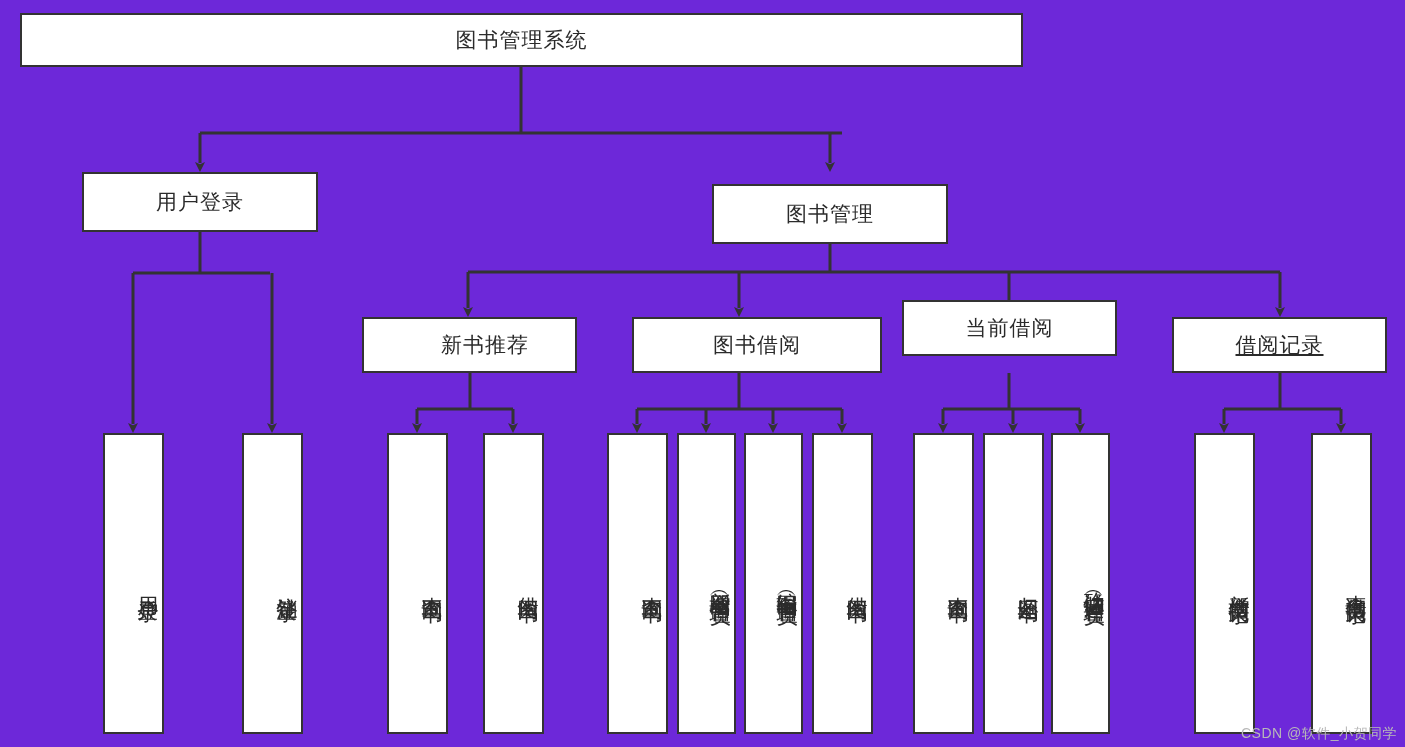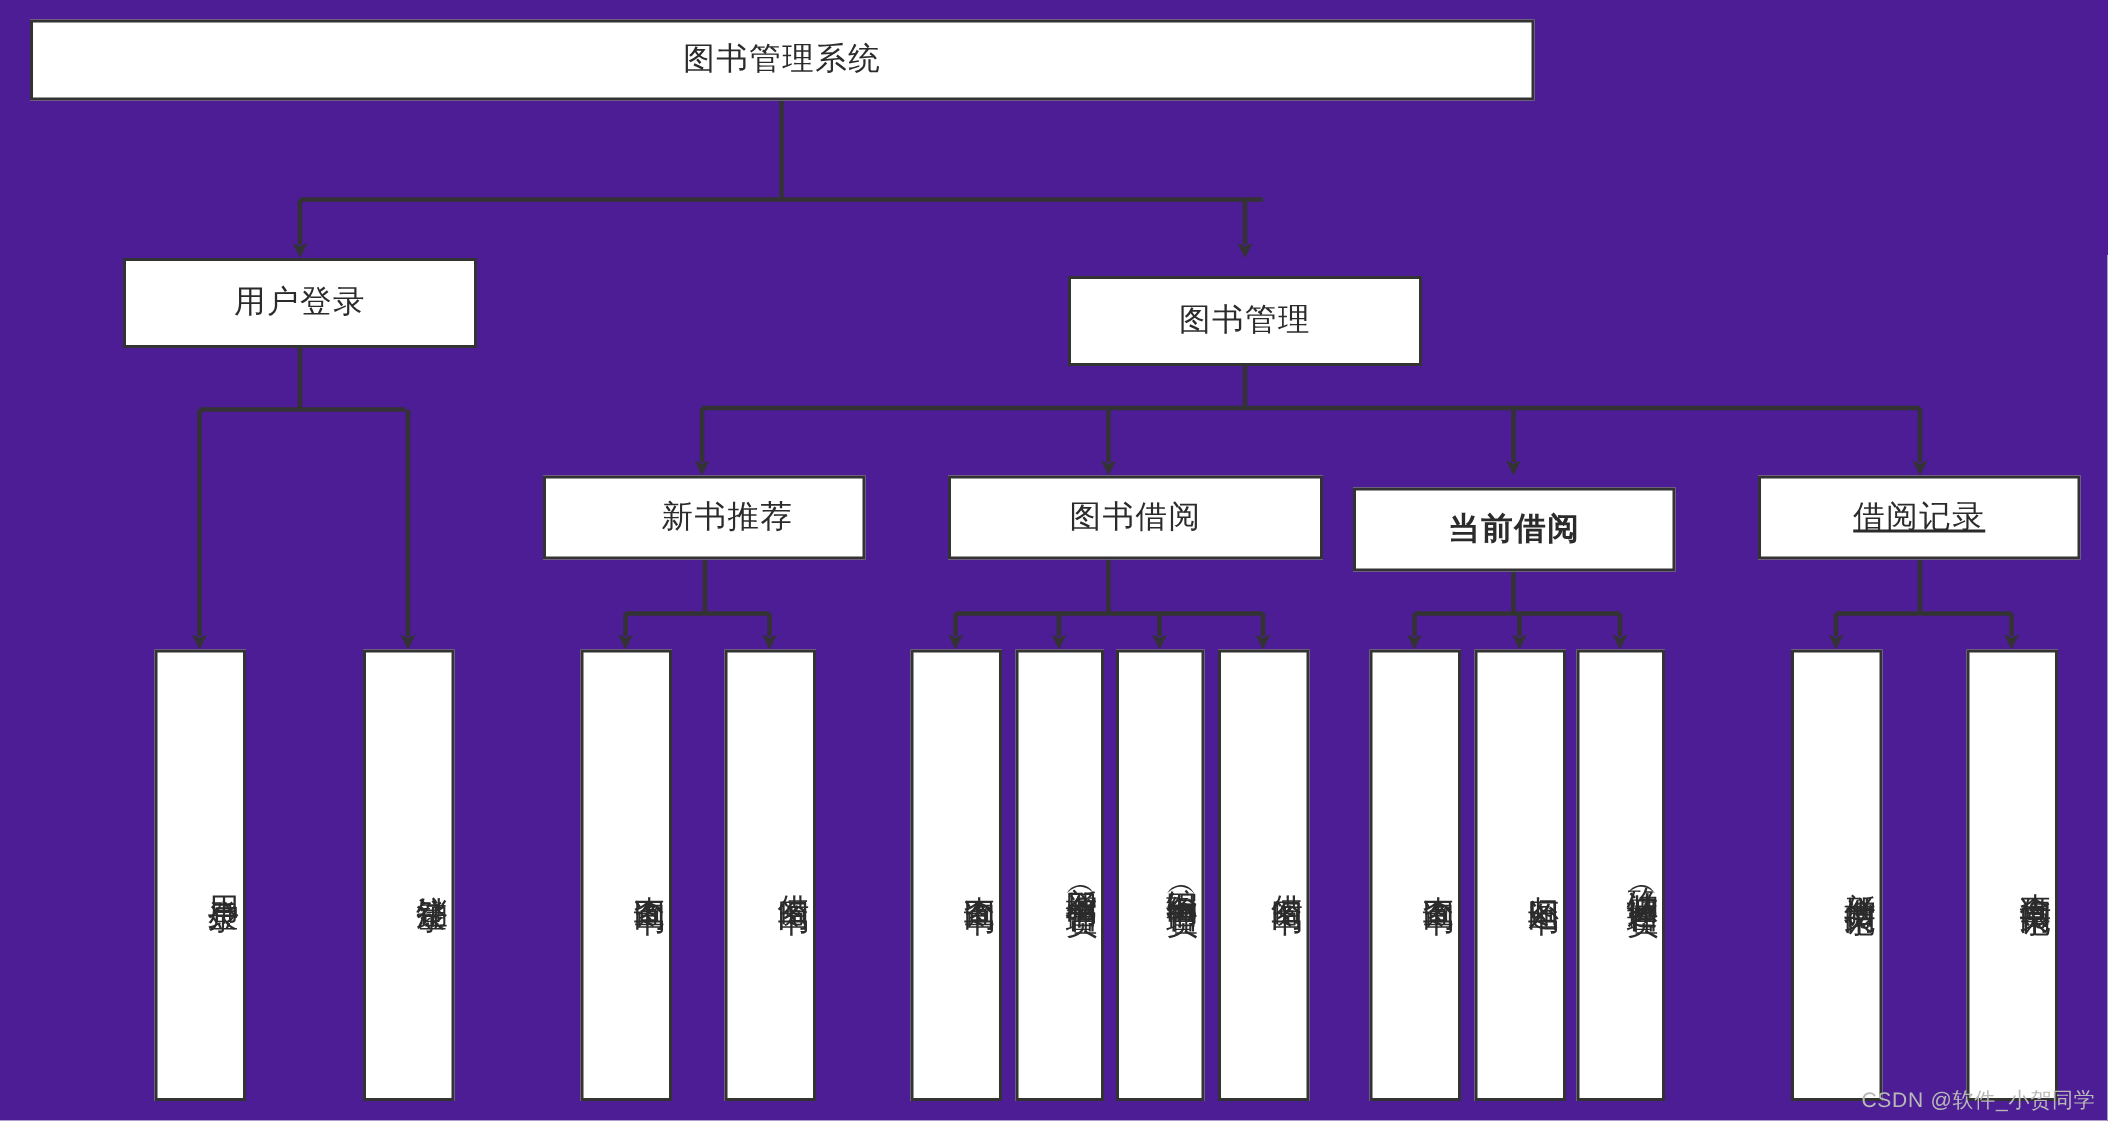--- a/index.html
+++ b/index.html
@@ -7,21 +7,21 @@
     padding: 0;
     background: #ffffff;
   }
   body {
     font-family: "Liberation Sans", "DejaVu Sans", sans-serif;
   }
   #canvas {
     position: relative;
     width: 1405px;
     height: 747px;
-    background: #4c1d95;
+    background: #6d28d9;
     overflow: hidden;
   }
   #wires {
     position: absolute;
     left: 0;
     top: 0;
     width: 1405px;
     height: 747px;
     pointer-events: none;
   }
@@ -132,21 +132,21 @@
   <div class="node h" id="l2-1" style="left: 712px; top: 184px; width: 236px; height: 60px;">
     <span>图书管理</span>
   </div>
 
   <div class="node h" id="l3-0" style="left: 362px; top: 317px; width: 215px; height: 56px; padding-left: 31px;">
     <span>新书推荐</span>
   </div>
   <div class="node h" id="l3-1" style="left: 632px; top: 317px; width: 250px; height: 56px;">
     <span>图书借阅</span>
   </div>
-  <div class="node h" id="l3-2" style="left: 902px; top: 325px; width: 215px; height: 56px; font-weight: bold;">
+  <div class="node h" id="l3-2" style="left: 902px; top: 300px; width: 215px; height: 56px;">
     <span>当前借阅</span>
   </div>
   <div class="node h" id="l3-3" style="left: 1172px; top: 317px; width: 215px; height: 56px; text-decoration: underline;">
     <span>借阅记录</span>
   </div>
 
   <div class="node v" id="leaf-0" style="left: 103px; top: 433px; width: 61px; height: 301px;">
     <span class="vtext" style="font-size: 21px;">用户登录</span>
   </div>
   <div class="node v" id="leaf-1" style="left: 242px; top: 433px; width: 61px; height: 301px;">

